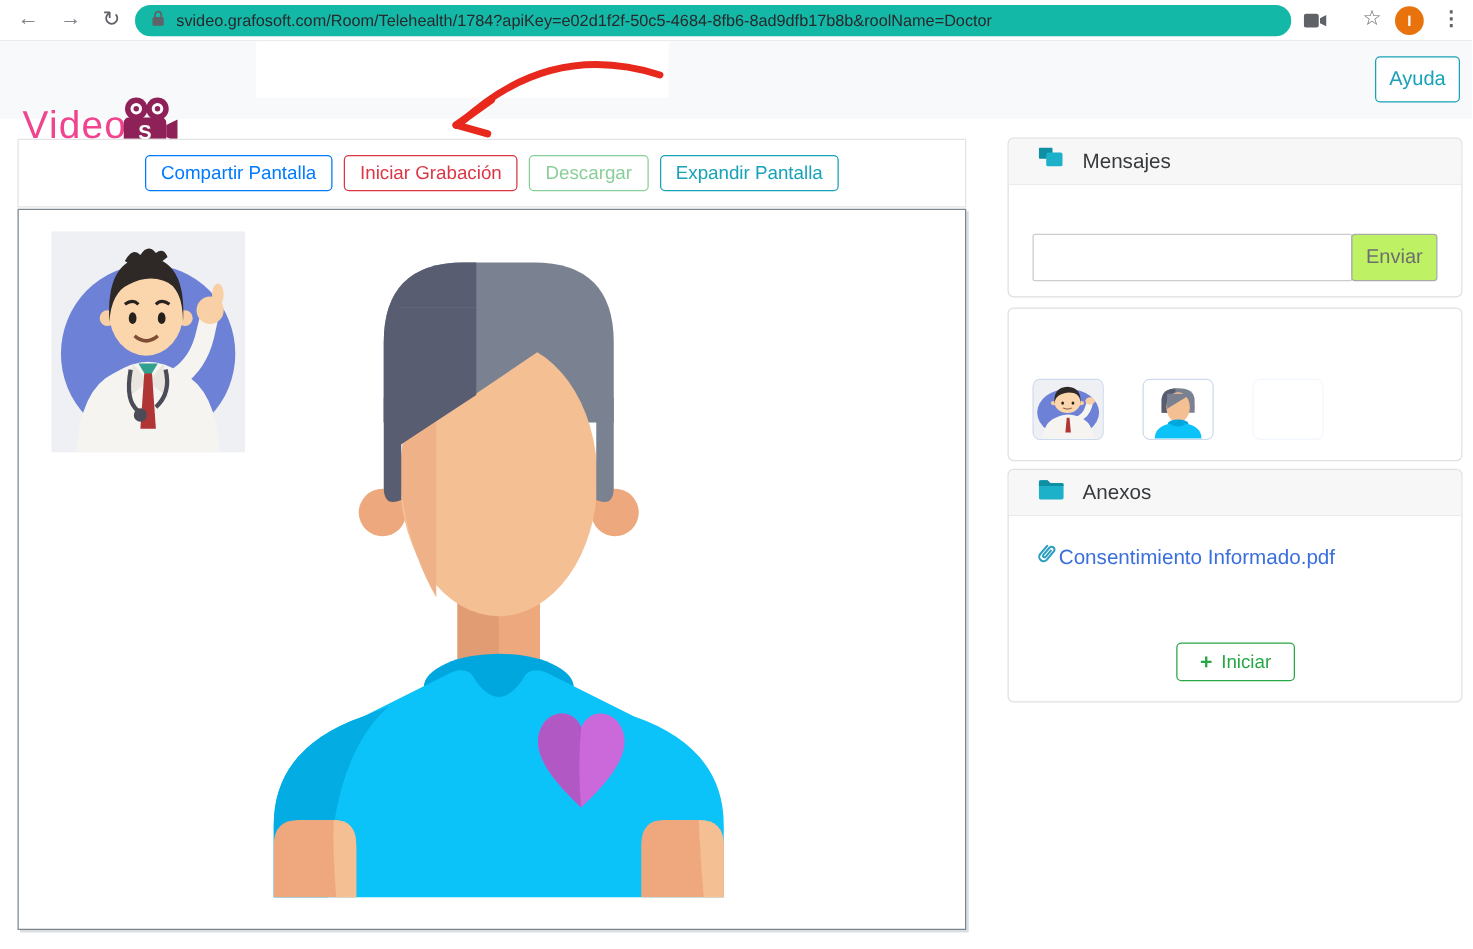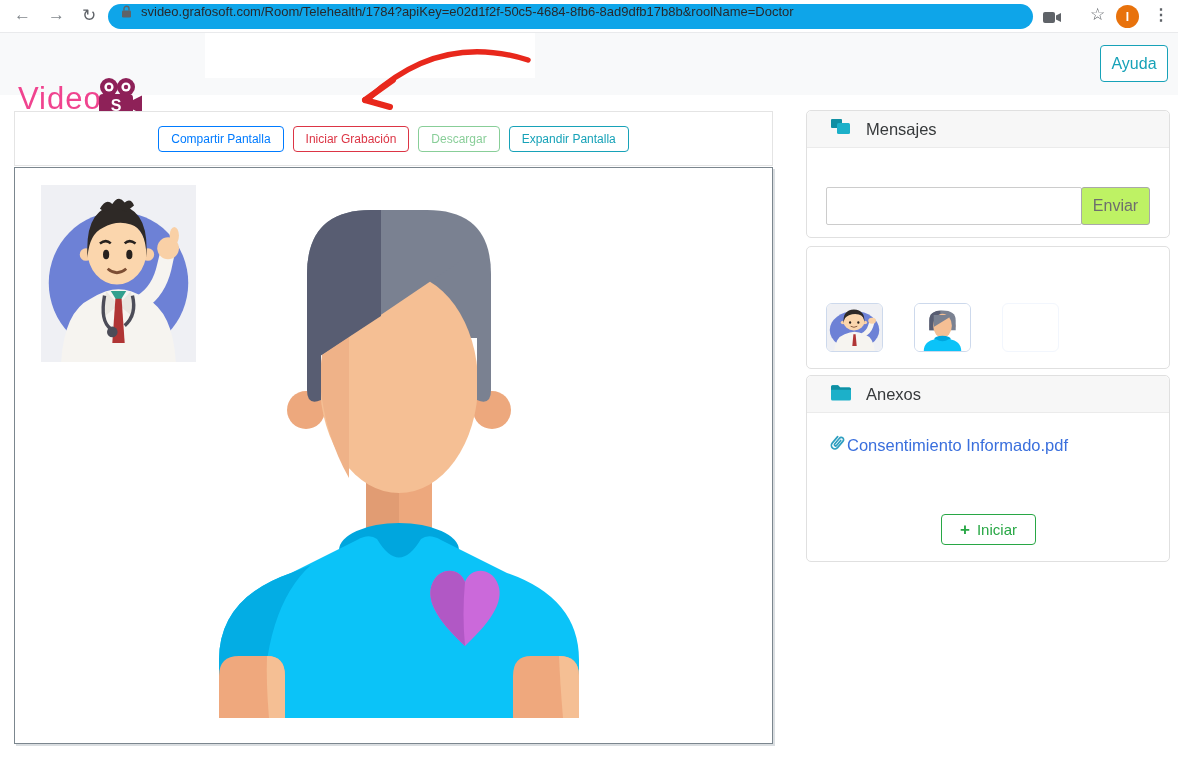--- a/index.html
+++ b/index.html
@@ -10,21 +10,21 @@
   }
 
   
   #chrome { position:absolute; left:0; top:0; width:1178px; height:33px;
     background:#fff; border-bottom:1px solid #e9eaec; }
   .nav-ico { position:absolute; top:5px; font-size:17px; color:#80868b; cursor:pointer; }
   #back-ico { left:14px; }
   #fwd-ico { left:48px; }
   #reload-ico { left:82px; color:#5f6368; }
   .url-pill { position:absolute; left:108px; top:4px; width:925px; height:25px;
-    background:#0ea5e9; border-radius:13px; display:flex; align-items:flex-start;
+    background:#14b8a6; border-radius:13px; display:flex; align-items:center;
     padding:0 13px; gap:9px; }
   .url-text { font-size:13px; color:#27292d; white-space:nowrap; overflow:hidden; }
   #cam-ico { position:absolute; left:1043px; top:10px; }
   #star-ico { position:absolute; left:1090px; top:4px; font-size:17px; color:#5f6368; cursor:pointer; }
   #profile-badge { position:absolute; left:1116px; top:5px; width:23px; height:23px;
     border-radius:50%; background:#e8720c; color:#fff; font-size:12px; font-weight:bold;
     display:flex; align-items:center; justify-content:center; cursor:pointer; }
   #menu-ico { position:absolute; left:1153px; top:5px; font-size:16px; color:#5f6368;
     font-weight:bold; cursor:pointer; }
 
@@ -36,21 +36,21 @@
   .logo-cam { margin-left:-7px; margin-top:2px; }
   #ayuda-btn { position:absolute; left:1100px; top:12px; width:68px; height:37px;
     background:#fff; border:1px solid #17a2b8; border-radius:4px; color:#17a2b8;
     font-size:16px; font-family:inherit; cursor:pointer; }
   #arrow-svg { position:absolute; left:345px; top:5px; }
 
   
   #btnbar { position:absolute; left:14px; top:111px; width:759px; height:55px;
     background:#fff; border:1px solid #e4e4e4; display:flex; align-items:center;
     justify-content:center; gap:9px; }
-  .tb-btn { background:#fff; border:1px solid; border-radius:4px; font-size:12px;
+  .tb-btn { background:#fff; border:1px solid; border-radius:4px; font-size:15px;
     padding:5px 12px; font-family:inherit; cursor:pointer; }
   .tb-blue  { color:#007bff; border-color:#007bff; }
   .tb-red   { color:#dc3545; border-color:#dc3545; }
   .tb-green { color:#28a745; border-color:#28a745; opacity:.55; }
   .tb-teal  { color:#17a2b8; border-color:#17a2b8; }
 
   #videobox { position:absolute; left:14px; top:167px; width:759px; height:577px;
     background:#fff; border:1px solid #7b868e; box-shadow:2px 2px 0 rgba(150,160,170,.35); }
   .doctor-overlay { position:absolute; left:26px; top:17px; width:155px; height:177px; }
   .patient-wrap { position:absolute; left:196px; top:10px; width:376px; height:540px; }

